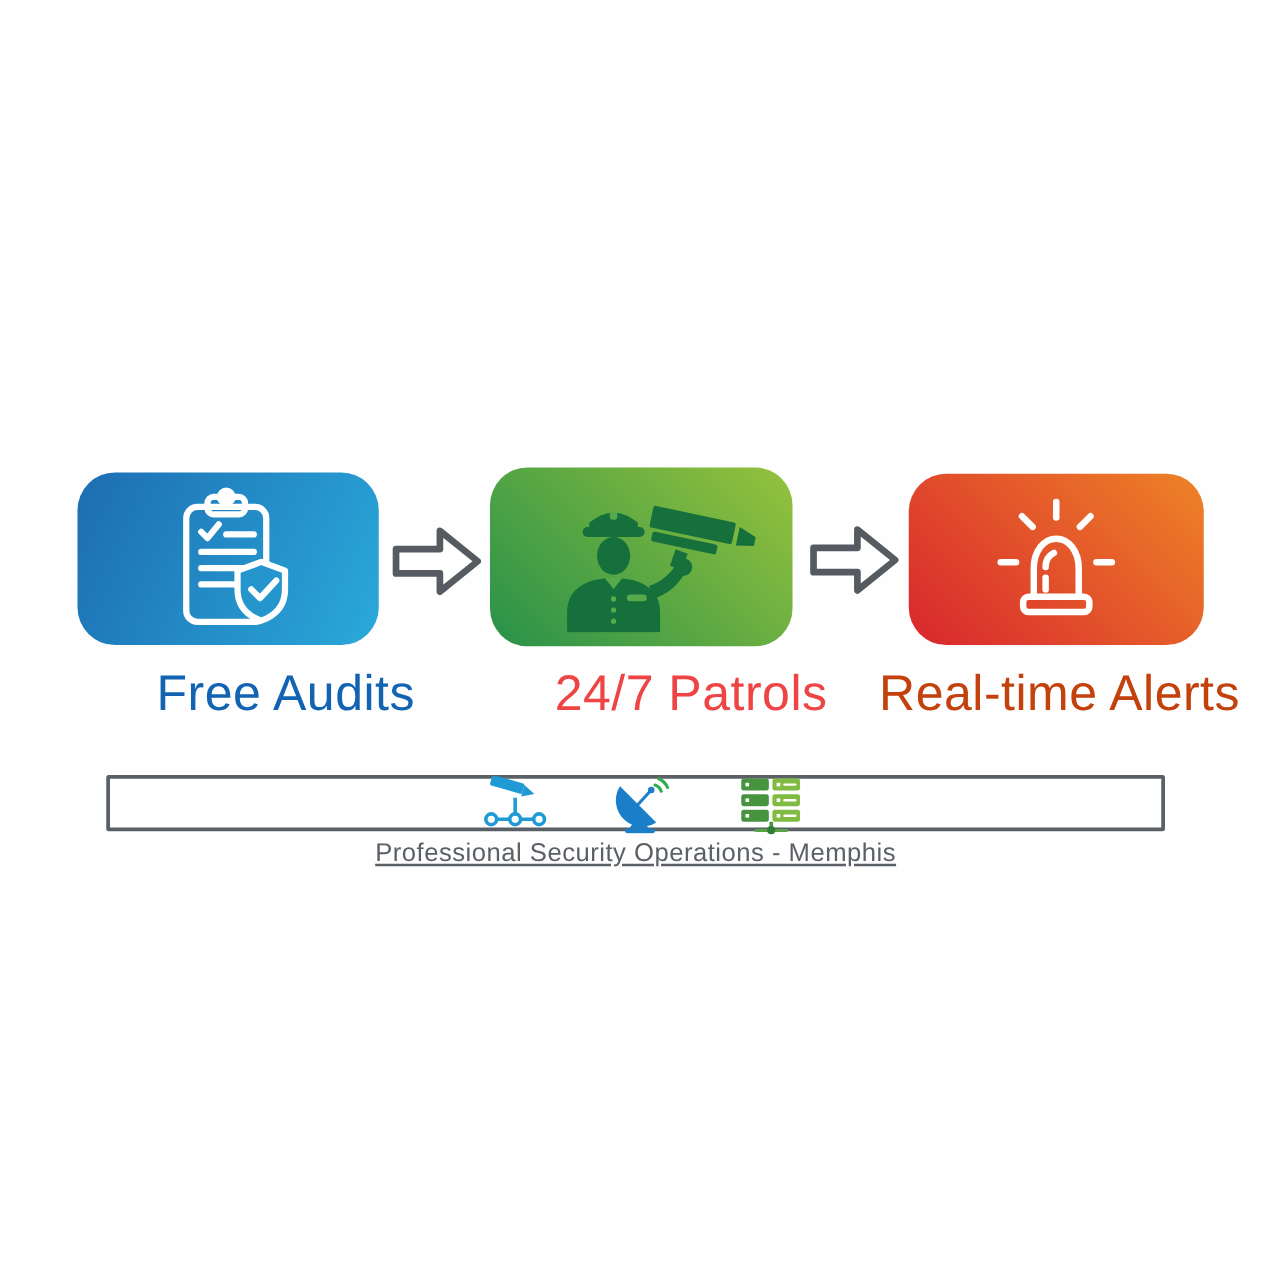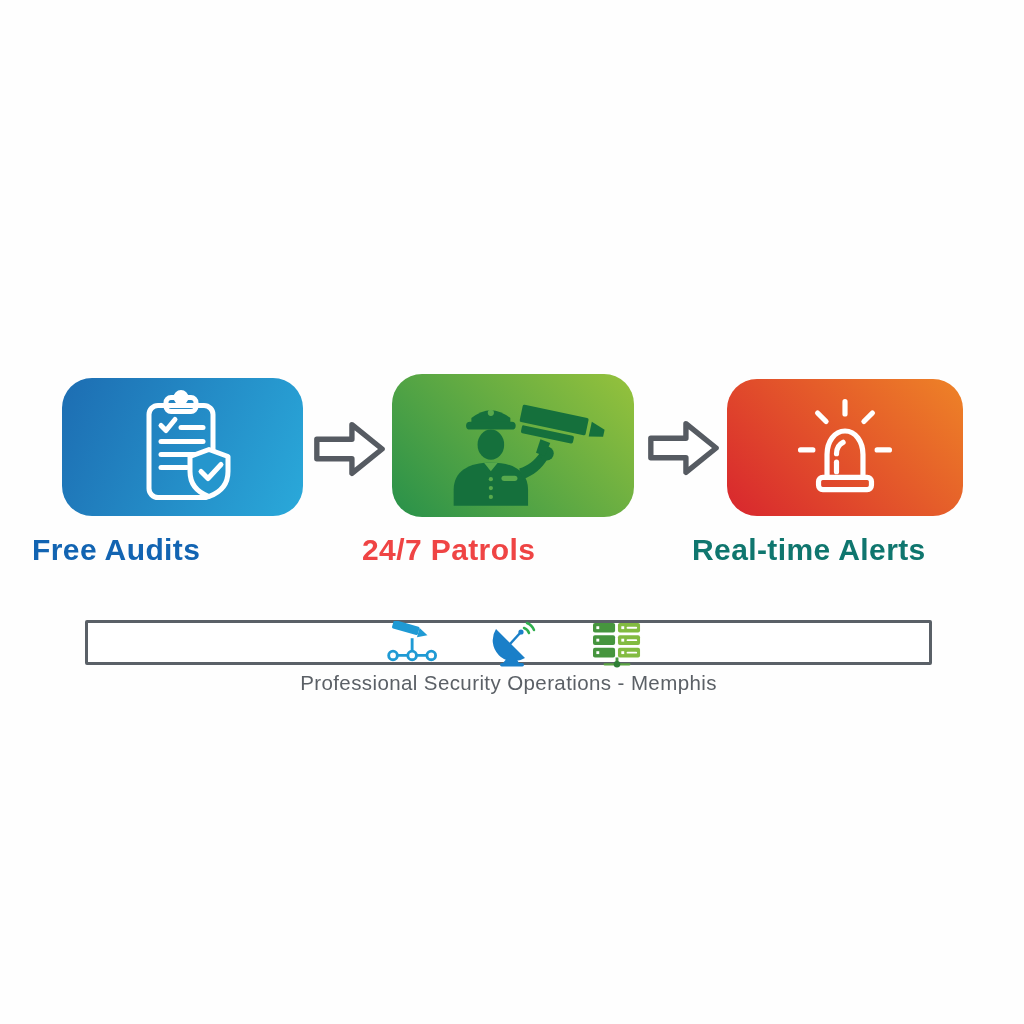--- a/index.html
+++ b/index.html
@@ -10,33 +10,33 @@
   .card{position:absolute;border-radius:30px;display:flex;align-items:center;justify-content:center;}
   .card-audit{left:62px;top:378px;width:241px;height:138px;
     background:linear-gradient(115deg,#1d6db2 0%,#2aa9da 100%);}
   .card-patrol{left:392px;top:374px;width:242px;height:143px;
     background:linear-gradient(45deg,#28914a 0%,#96c23c 100%);}
   .card-alert{left:727px;top:379px;width:236px;height:137px;
     background:linear-gradient(45deg,#d8262e 0%,#ee8327 100%);}
   .arrow{position:absolute;}
   .arrow-1{left:310px;top:414px;}
   .arrow-2{left:644px;top:412px;}
-  .step-label{position:absolute;top:533px;width:300px;text-align:left;
-    font-weight:700;font-size:30px;letter-spacing:0.4px;}
+  .step-label{position:absolute;top:533px;width:300px;text-align:right;
+    font-weight:400;font-size:40px;letter-spacing:0.4px;}
   .label-audit{left:32px;color:#1264b2;}
   .label-patrol{left:362px;color:#ef4444;}
-  .label-alert{left:692px;color:#0f766e;}
+  .label-alert{left:692px;color:#c2410c;}
   .footer-bar{position:absolute;left:85px;top:620px;width:841px;height:39px;
     background:#ffffff;border:3px solid #5a6067;border-radius:2px;}
   .bar-icon{position:absolute;}
   .icon-cctv-net{left:298px;top:-2px;}
   .icon-satellite{left:400px;top:-4px;}
   .icon-server{left:502px;top:-3px;}
   .footer-caption{position:absolute;left:85px;top:671px;width:847px;text-align:center;
-    font-size:20.5px;color:#5b6066;letter-spacing:0.4px;}
+    font-size:20.5px;color:#5b6066;letter-spacing:0.4px;text-decoration:underline;}
 </style>
 </head>
 <body>
 
 <div class="canvas">
 
   <div class="card card-audit">
     <svg width="100" height="116" viewBox="0 0 100 115">
       <g stroke="#ffffff" stroke-width="5" fill="none" stroke-linecap="round" stroke-linejoin="round">
         <rect x="16" y="16" width="64" height="92" rx="9"></rect>

